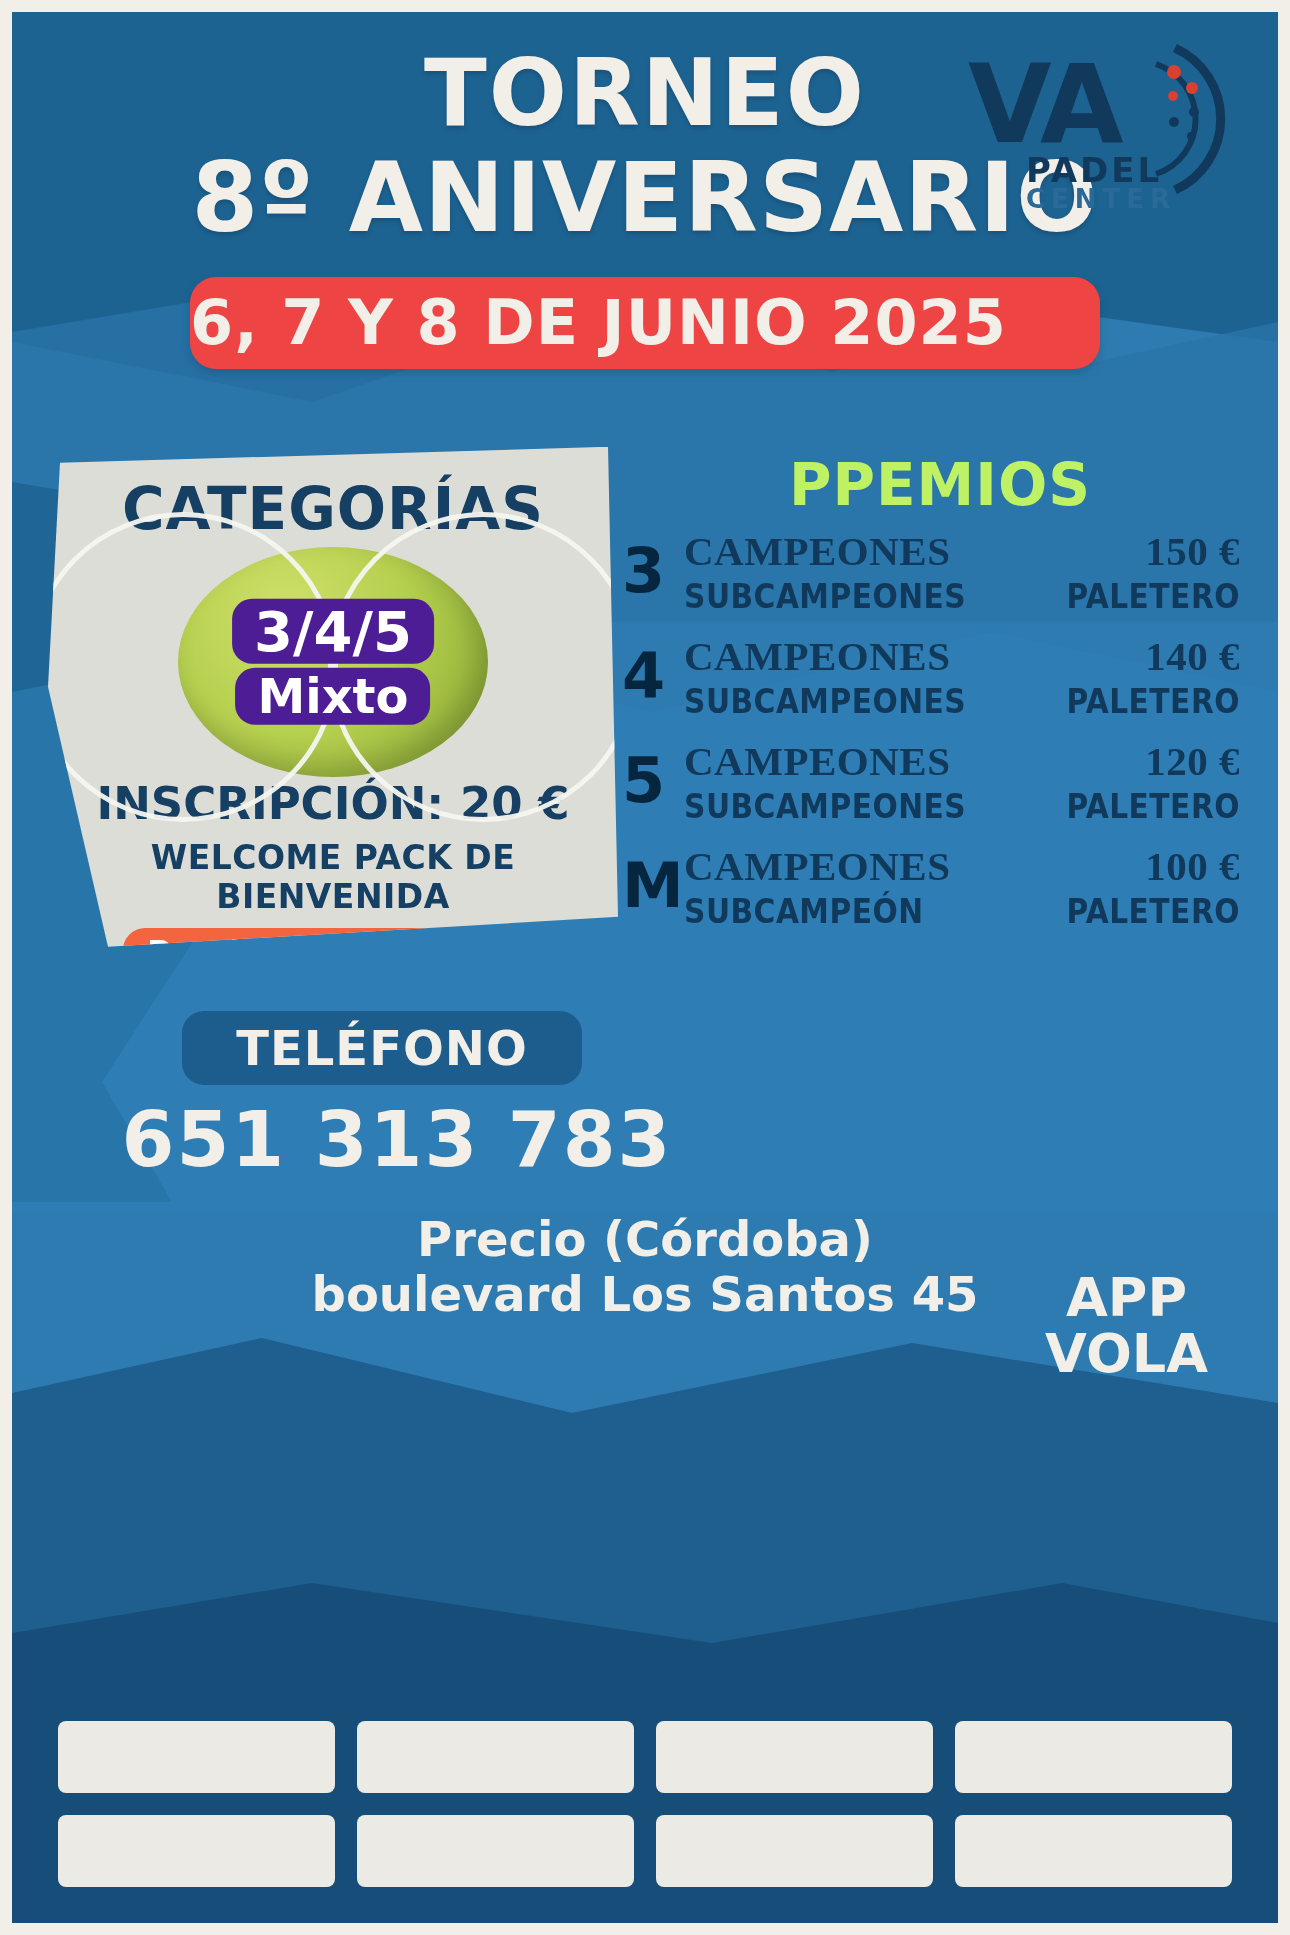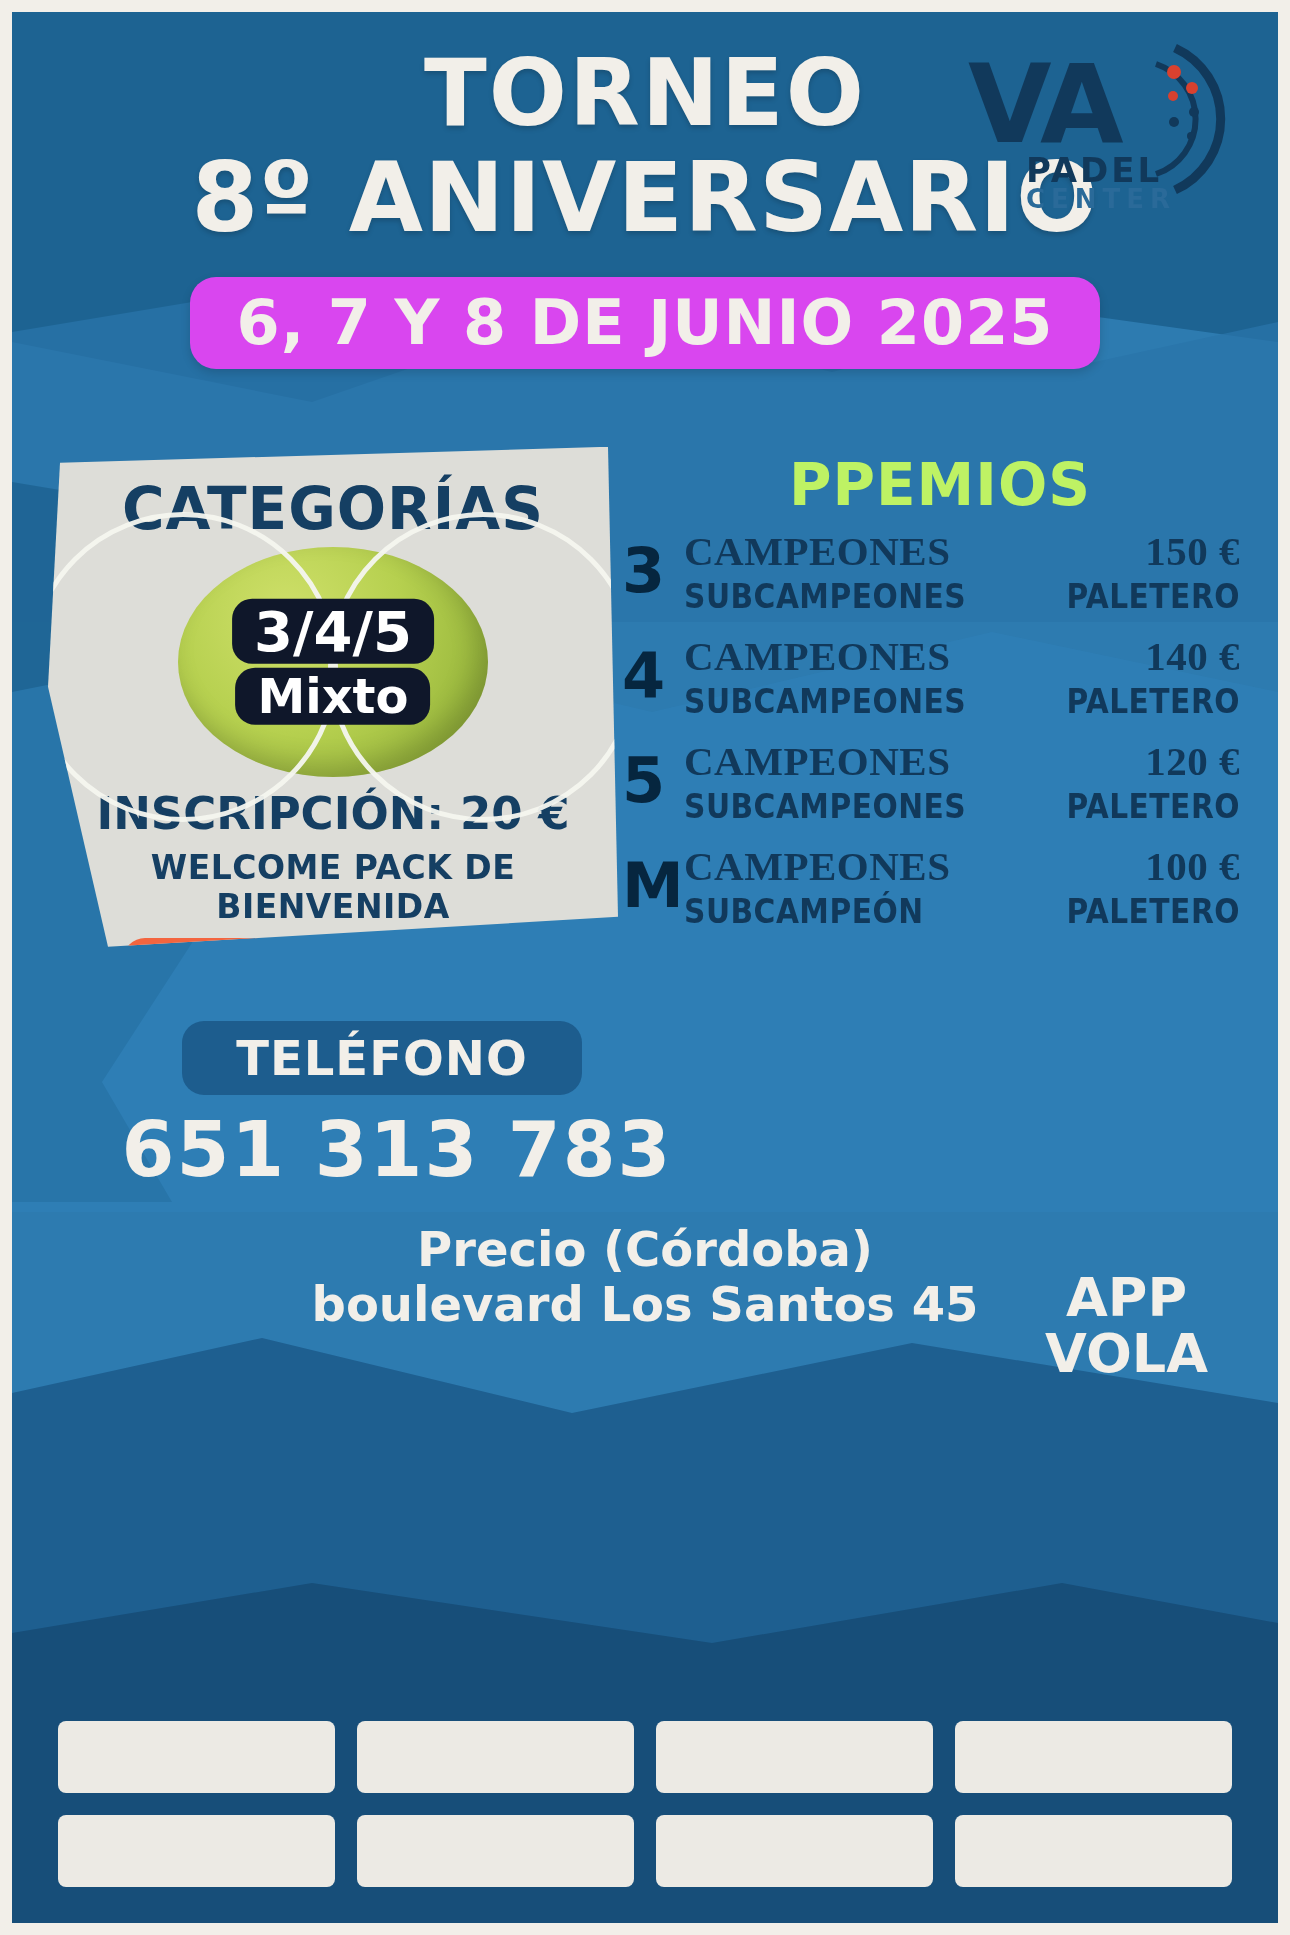--- a/index.html
+++ b/index.html
@@ -114,24 +114,23 @@
   }
   .logo svg { display: block; }
 
   .date-pill {
     position: relative;
     z-index: 6;
     margin: 28px auto 0 auto;
     width: 910px;
     height: 92px;
     border-radius: 26px;
-    background: #d946ef;
+    background: #ef4444;
     display: flex;
     align-items: center;
-    justify-content: center;
     box-shadow: 0 4px 10px rgba(0,0,0,.15);
   }
   .date-pill span {
     font-family: "DejaVu Sans", sans-serif;
     font-weight: bold;
     color: #f2efe9;
     font-size: 62px;
     letter-spacing: 1px;
   }
 
@@ -187,39 +186,38 @@
   .ball-seam1 { left: -150px; top: -35px; }
   .ball-seam2 { right: -150px; top: -35px; }
   .ball-badge {
     position: absolute;
     left: 50%;
     top: 50%;
     transform: translate(-50%,-50%);
     text-align: center;
   }
   .badge-pill {
-    background: #0f172a;
+    background: #4c1d95;
     color: #ffffff;
     font-family: "DejaVu Sans", sans-serif;
     font-weight: bold;
     border-radius: 20px;
     padding: 2px 22px;
     display: inline-block;
     line-height: 1.1;
   }
   .badge-1 { font-size: 56px; margin-bottom: 4px; }
   .badge-2 { font-size: 48px; }
 
   .insc {
     text-align: center;
     font-family: "DejaVu Sans", sans-serif;
     font-weight: bold;
     font-size: 45px;
     color: #153f63;
-    margin-top: 10px;
   }
   .welcome {
     text-align: center;
     font-family: "DejaVu Sans", sans-serif;
     font-weight: bold;
     font-size: 33px;
     color: #153f63;
     margin-top: 8px;
     letter-spacing: .5px;
   }

